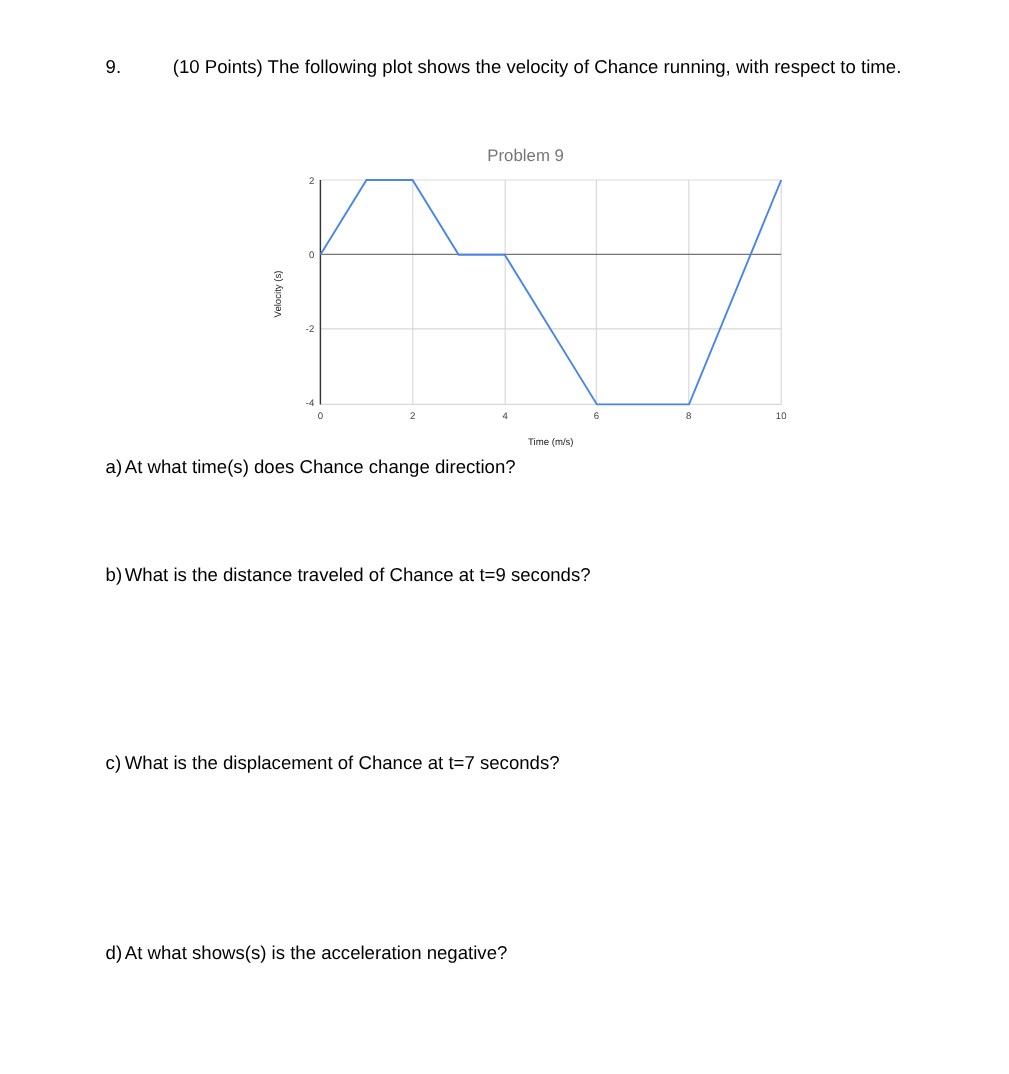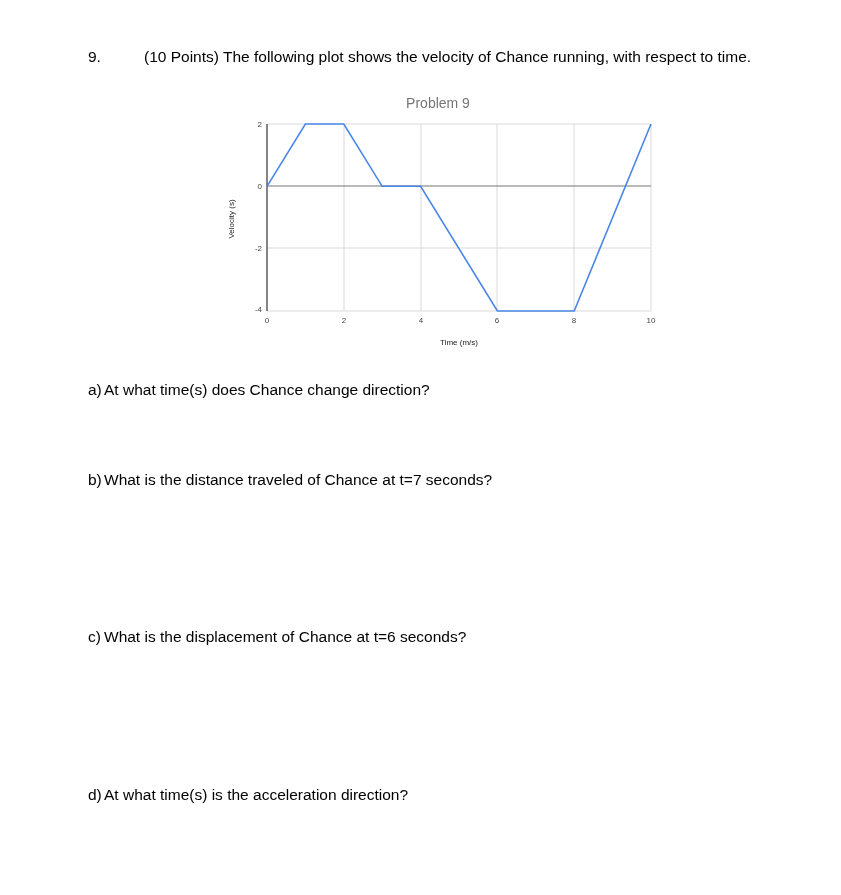--- a/index.html
+++ b/index.html
@@ -30,21 +30,21 @@
     .q-header .text {
       position: absolute;
       left: 26px;
       top: 0;
       width: 700px;
       margin-left: 30px;
     }
     .chart-wrap {
       position: absolute;
       left: 200px;
-      top: 84px;
+      top: 110px;
       width: 480px;
       height: 275px;
       text-align: center;
     }
     .chart-wrap svg {
       position: absolute;
       left: 0;
       top: 0;
     }
     .subq {
@@ -123,24 +123,24 @@
   </svg>
 </div>
 
 <div class="subq" style="top:380px;">
   <span class="lbl">a)</span>
   <span class="txt">At what time(s) does Chance change direction?</span>
 </div>
 
 <div class="subq" style="top:470px;">
   <span class="lbl">b)</span>
-  <span class="txt">What is the distance traveled of Chance at t=7 seconds?</span>
+  <span class="txt">What is the distance traveled of Chance at t=9 seconds?</span>
 </div>
 
 <div class="subq" style="top:627px;">
   <span class="lbl">c)</span>
-  <span class="txt">What is the displacement of Chance at t=6 seconds?</span>
+  <span class="txt">What is the displacement of Chance at t=7 seconds?</span>
 </div>
 
 <div class="subq" style="top:785px;">
   <span class="lbl">d)</span>
-  <span class="txt">At what time(s) is the acceleration direction?</span>
+  <span class="txt">At what shows(s) is the acceleration negative?</span>
 </div>
 
 </body></html>

